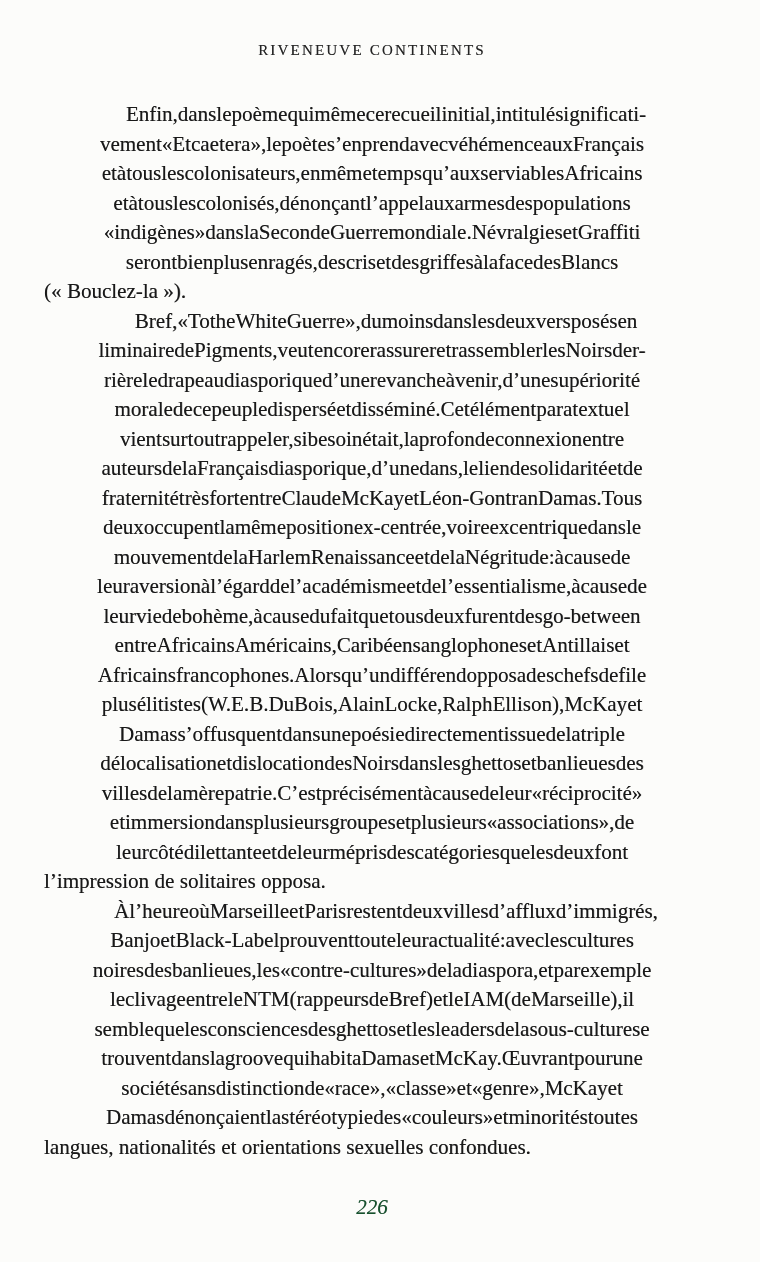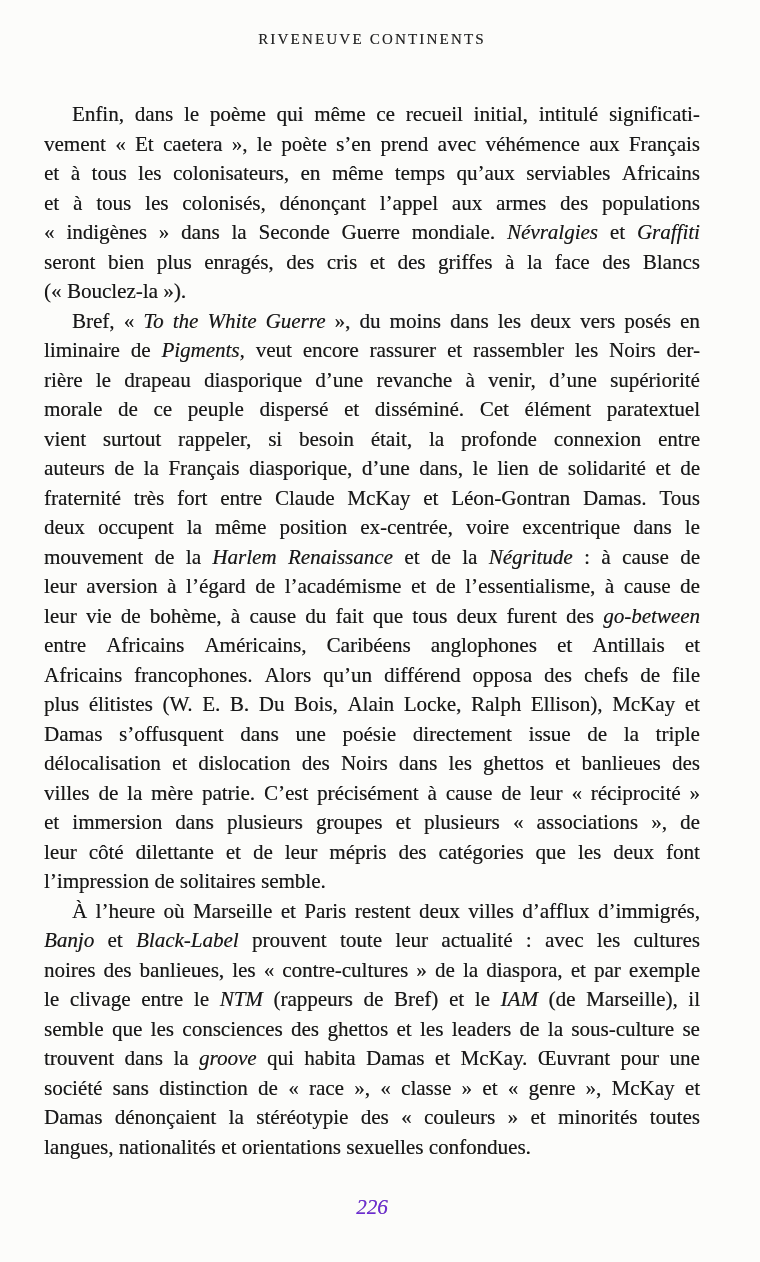--- a/index.html
+++ b/index.html
@@ -5,51 +5,51 @@
   html, body { margin: 0; padding: 0; }
   body {
     width: 760px; height: 1262px;
     background: #fcfcfa;
     position: relative;
     font-family: "Liberation Serif", serif;
     color: #181818;
     overflow: hidden;
   }
   .running-header {
-    position: absolute; top: 31px; left: 44px; width: 656px;
+    position: absolute; top: 42px; left: 44px; width: 656px;
     text-align: center;
     font-size: 15px;
     letter-spacing: 2.2px;
     color: #242424;
     text-shadow: 0.2px 0.1px 0 rgba(25,25,25,0.5);
   }
   .text-block {
     position: absolute; top: 100px; left: 44px; width: 656px;
   }
   .paragraph { margin: 0; }
   .line {
     display: flex;
-    justify-content: space-between;
+    justify-content: center;
     align-items: baseline;
     height: 29.5px;
     line-height: 29.5px;
     font-size: 21px;
     white-space: nowrap;
     text-shadow: 0.3px 0.15px 0 rgba(22,22,22,0.55);
   }
   .line.indent { padding-left: 28px; }
   .line.last { justify-content: flex-start; gap: 0.26em; }
   .word { flex: 0 0 auto; }
-  .word.italic { font-style: italic; }
+  .word.italic { }
   .page-number {
     position: absolute; top: 1195px; left: 44px; width: 656px;
     text-align: center;
     font-style: italic;
     font-size: 21px;
-    color: #6d28d9;
+    color: #14532d;
     text-shadow: 0.3px 0.15px 0 rgba(22,22,22,0.5);
   }
 </style>
 </head>
 <body>
 
 <header class="running-header">RIVENEUVE CONTINENTS</header>
 
 <main class="text-block">
     <div class="paragraph">
@@ -396,21 +396,21 @@
         <span class="word">catégories</span>
         <span class="word">que</span>
         <span class="word">les</span>
         <span class="word">deux</span>
         <span class="word">font</span>
       </div>
       <div class="line last">
         <span class="word">l’impression</span>
         <span class="word">de</span>
         <span class="word">solitaires</span>
-        <span class="word">semble.</span>
+        <span class="word">opposa.</span>
       </div>
     </div>
     <div class="paragraph">
       <div class="line indent">
         <span class="word">À</span>
         <span class="word">l’heure</span>
         <span class="word">où</span>
         <span class="word">Marseille</span>
         <span class="word">et</span>
         <span class="word">Paris</span>

